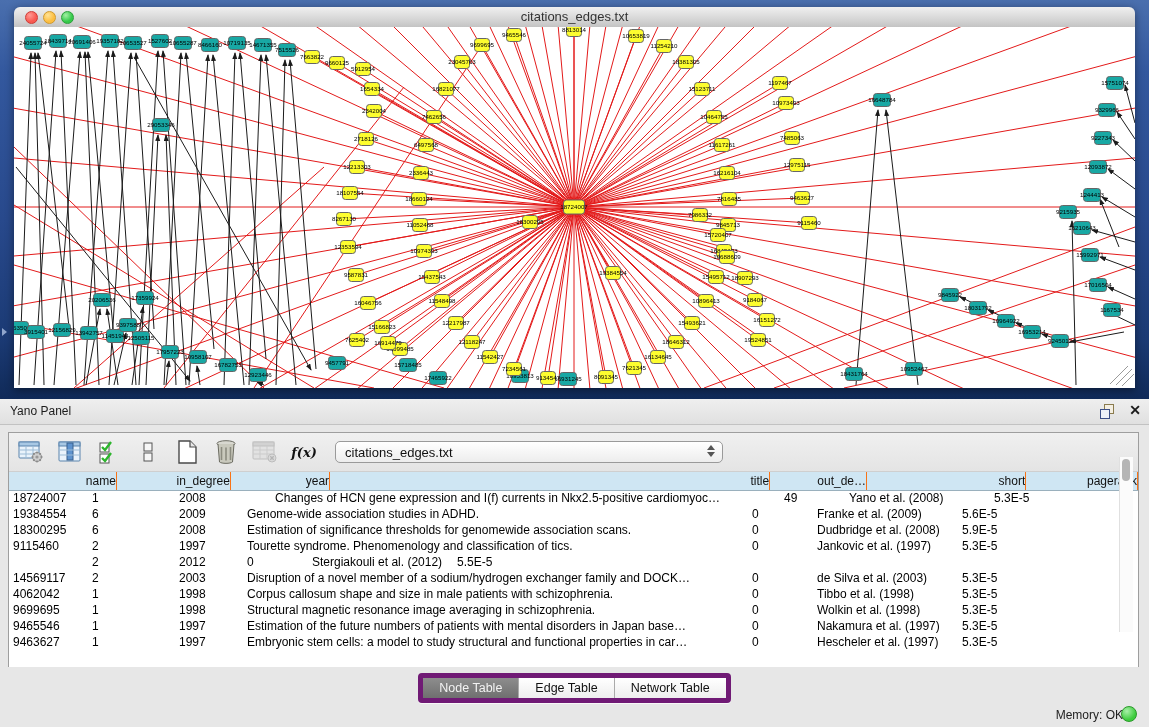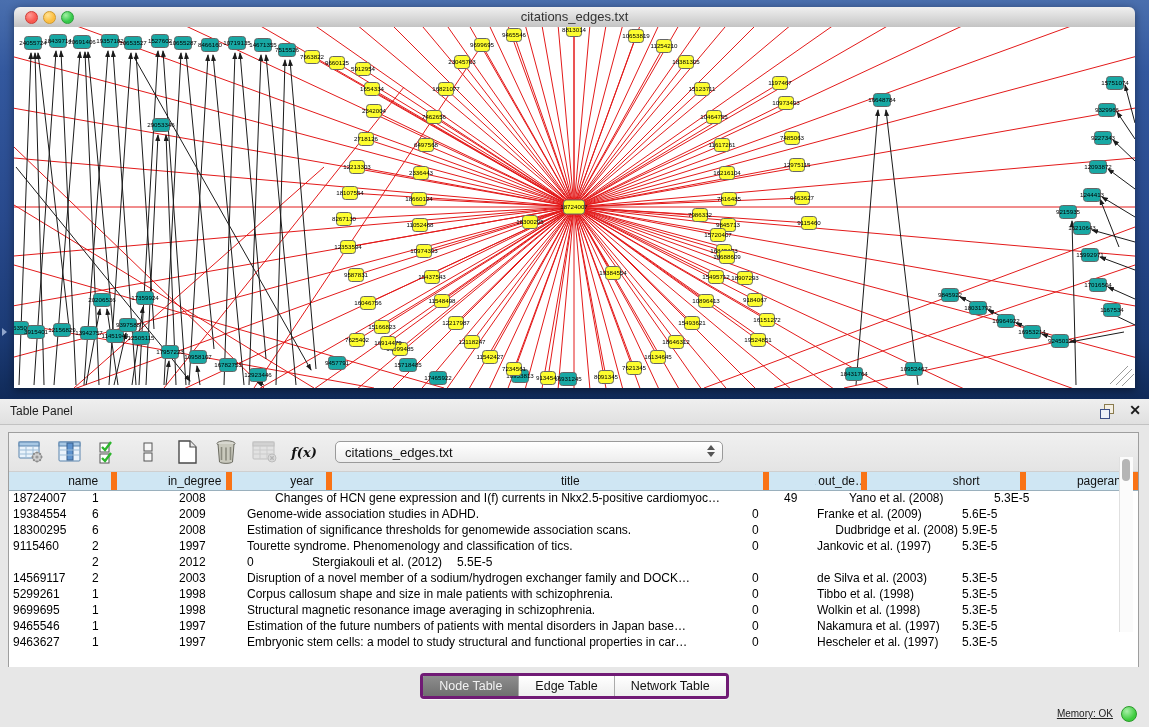--- a/index.html
+++ b/index.html
@@ -44,40 +44,40 @@
   #combo{width:388px;height:22px;margin-left:6px;border:1px solid #9a9a9a;border-radius:5px;
     background:linear-gradient(180deg,#ffffff,#ededed);display:flex;align-items:center;position:relative;
     font-size:13px;color:#111;padding-left:9px;box-sizing:border-box;}
   #combo .arrows{position:absolute;right:7px;top:3px;display:flex;flex-direction:column;gap:2px;}
   #combo .arrows i{width:0;height:0;border-left:4px solid transparent;border-right:4px solid transparent;}
   #combo .arrows .up{border-bottom:5px solid #555;}
   #combo .arrows .dn{border-top:5px solid #555;}
   
   #thead{display:flex;height:18px;background:#cfe6f3;border-bottom:1px solid #9ab0bd;
     font-size:12px;color:#111;}
-  #thead .hc{border-right:6px solid #f97316;display:flex;align-items:center;justify-content:center;
+  #thead .hc{border-right:1px solid #f97316;display:flex;align-items:center;justify-content:flex-end;
     box-sizing:border-box;overflow:hidden;white-space:nowrap;margin-left:46px;}
   #thead .sort{color:#2e6e8e;font-size:9px;margin-right:3px;}
   #tbody{position:relative;height:176px;overflow:hidden;background:#fff;}
   .trow{display:flex;height:16px;font-size:12px;color:#000;}
   .trow .tc{padding-left:4px;box-sizing:border-box;overflow:hidden;white-space:nowrap;}
   #vscroll{position:absolute;right:16px;top:58px;width:13px;height:175px;background:#fbfbfb;
     border-left:1px solid #e0e0e0;}
   #vscroll .thumb{position:absolute;left:2px;top:2px;width:8px;height:22px;border-radius:5px;background:#b5b5b5;}
   
   #tabbar{position:absolute;left:0;right:0;top:274px;display:flex;justify-content:center;}
-  #tabs{display:flex;border:3px solid #701a75;border-radius:4px;overflow:hidden;height:20px;
+  #tabs{display:flex;border:5px solid #701a75;border-radius:4px;overflow:hidden;height:20px;
     box-shadow:0 1px 0 rgba(255,255,255,.7);}
   .tab{padding:0 16px;font-size:12.5px;display:flex;align-items:center;border-right:1px solid #aaa;}
   .tab:last-child{border-right:none;}
   .tab.on{background:linear-gradient(180deg,#8d8d8d,#6f6f6f);color:#f2f2f2;}
   .tab.off{background:linear-gradient(180deg,#ffffff,#eeeeee);color:#111;}
   
   #statusbar{position:absolute;left:0;right:0;bottom:0;height:27px;}
-  #memlabel{position:absolute;right:36px;top:8px;font-size:10px;color:#222;text-decoration:underline;}
+  #memlabel{position:absolute;right:26px;top:8px;font-size:12px;color:#222;}
   #memdot{position:absolute;right:12px;top:6px;width:14px;height:14px;border-radius:50%;
     background:radial-gradient(circle at 35% 30%,#a9f0a9,#3ecc3e 65%);border:1px solid #2a9a2a;}
 </style>
 </head>
 <body>
 
 <div id="desktop">
   <div id="netwin">
     <div id="titlebar">
       <span class="tl r"></span>
@@ -726,21 +726,21 @@
         </svg>
     </div>
   </div>
   <div id="lsplit"></div>
 </div>
 
 <div id="divcursor"></div>
 
 <div id="panel">
   <div id="panelhdr">
-    <span class="ptitle">Table Panel</span>
+    <span class="ptitle">Yano Panel</span>
     <span id="floatbtn">
         <i class="sq1"></i>
         <i class="sq2"></i>
       </span>
     <span id="closebtn">✕</span>
   </div>
 
   <div id="pane">
     <div id="toolbar">
       <span class="tbicon">
@@ -849,21 +849,21 @@
           <div class="tc" style="width: 65px;">0</div>
           <div class="tc" style="width: 145px;">Franke et al. (2009)</div>
           <div class="tc" style="width: 84px;">5.6E-5</div>
         </div>
         <div class="trow">
           <div class="tc" style="width: 79px;">18300295</div>
           <div class="tc" style="width: 87px;">6</div>
           <div class="tc" style="width: 68px;">2008</div>
           <div class="tc" style="width: 505px;">Estimation of significance thresholds for genomewide association scans.</div>
           <div class="tc" style="width: 65px;">0</div>
-          <div class="tc" style="width: 145px; text-align: right;">Dudbridge et al. (2008)</div>
+          <div class="tc" style="width: 145px;">Dudbridge et al. (2008)</div>
           <div class="tc" style="width: 84px;">5.9E-5</div>
         </div>
         <div class="trow">
           <div class="tc" style="width: 79px;">9115460</div>
           <div class="tc" style="width: 87px;">2</div>
           <div class="tc" style="width: 68px;">1997</div>
           <div class="tc" style="width: 505px;">Tourette syndrome. Phenomenology and classification of tics.</div>
           <div class="tc" style="width: 65px;">0</div>
           <div class="tc" style="width: 145px;">Jankovic et al. (1997)</div>
           <div class="tc" style="width: 84px;">5.3E-5</div>
@@ -879,21 +879,21 @@
         <div class="trow">
           <div class="tc" style="width: 79px;">14569117</div>
           <div class="tc" style="width: 87px;">2</div>
           <div class="tc" style="width: 68px;">2003</div>
           <div class="tc" style="width: 505px;">Disruption of a novel member of a sodium/hydrogen exchanger family and DOCK…</div>
           <div class="tc" style="width: 65px;">0</div>
           <div class="tc" style="width: 145px;">de Silva et al. (2003)</div>
           <div class="tc" style="width: 84px;">5.3E-5</div>
         </div>
         <div class="trow">
-          <div class="tc" style="width: 79px;">5299261</div>
+          <div class="tc" style="width: 79px;">4062042</div>
           <div class="tc" style="width: 87px;">1</div>
           <div class="tc" style="width: 68px;">1998</div>
           <div class="tc" style="width: 505px;">Corpus callosum shape and size in male patients with schizophrenia.</div>
           <div class="tc" style="width: 65px;">0</div>
           <div class="tc" style="width: 145px;">Tibbo et al. (1998)</div>
           <div class="tc" style="width: 84px;">5.3E-5</div>
         </div>
         <div class="trow">
           <div class="tc" style="width: 79px;">9699695</div>
           <div class="tc" style="width: 87px;">1</div>

